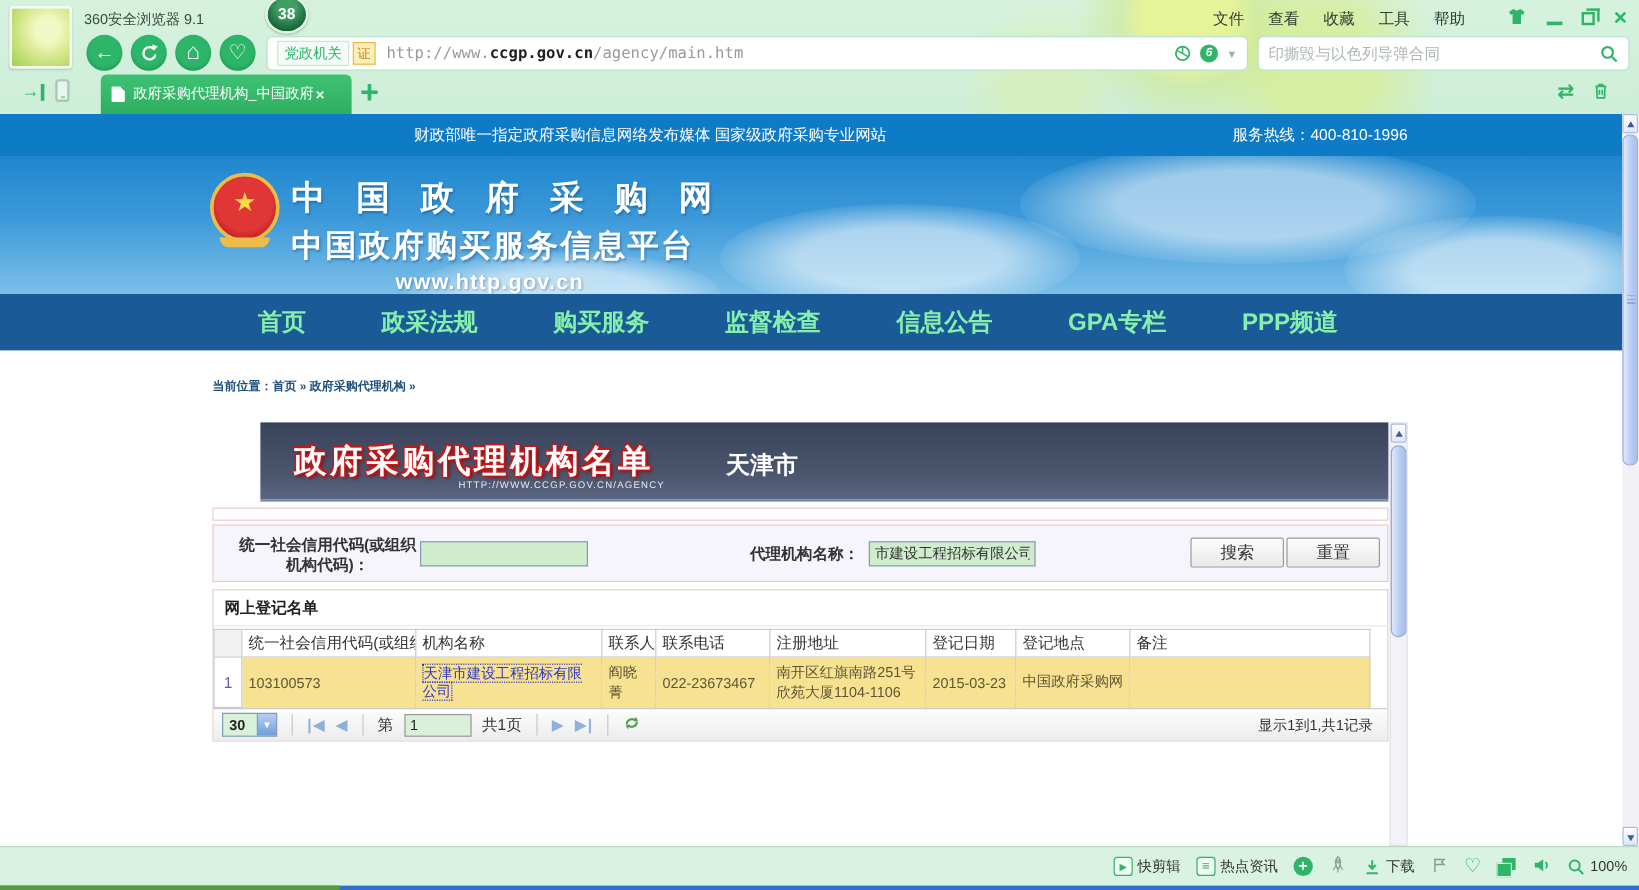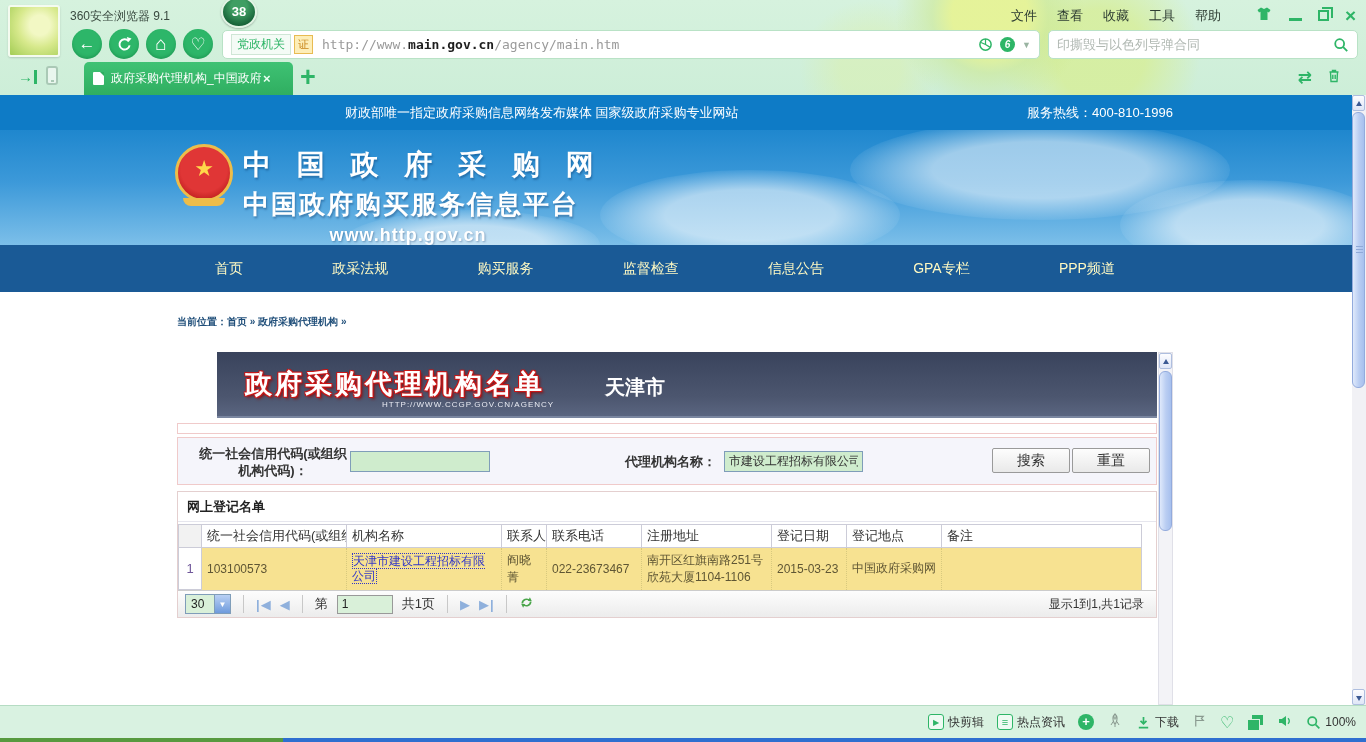--- a/index.html
+++ b/index.html
@@ -74,21 +74,21 @@
     background:radial-gradient(circle at 50% 42%, #e03636 0 58%, #bf1f1f 80%); border:3px solid #edbd4a;
     display:flex; align-items:center; justify-content:center; }
   .emblem::before { content:"★"; color:#ffd84a; font-size:22px; margin-top:-8px; }
   .emblem-ribbon { position:absolute; left:183px; top:68px; width:42px; height:8px; background:#edbd4a; border-radius:0 0 8px 8px; }
   .logo-text { position:absolute; left:243px; top:16px; color:#fff; }
   .logo-l1 { font-size:28px; font-weight:bold; letter-spacing:9px; text-shadow:1px 2px 2px rgba(0,40,90,.35); }
   .logo-l2 { font-size:26px; font-weight:bold; letter-spacing:2px; margin-top:3px; text-shadow:1px 2px 2px rgba(0,40,90,.35); }
   .logo-l3 { font-size:18px; font-weight:bold; letter-spacing:1px; margin-top:3px; text-align:center; width:330px; text-shadow:1px 1px 2px rgba(0,40,90,.35); }
   .mainnav { height:47px; background:#1a5a96; }
   .mainnav-inner { margin-left:175px; width:980px; height:47px; display:flex; align-items:center; justify-content:space-between; padding:0 40px; }
-  .nav-item { color:#fef9c3; font-size:14px; font-weight:normal; }
+  .nav-item { color:#86efac; font-size:20px; font-weight:bold; }
   .breadcrumb { margin:23px 0 0 177px; font-size:10px; color:#1f4e79; font-weight:bold; }
 
   .content { position:absolute; left:177px; top:257px; width:980px; }
   .banner { height:66px; background:linear-gradient(180deg,#39435c 0%, #4c566f 70%, #5a6580 100%); border-bottom:2px solid #7a86a0; position:relative;margin-left:40px; }
   .banner-title { position:absolute; left:28px; top:14px; font-size:27px; font-weight:bold; letter-spacing:3px; color:#fff;
     text-shadow:1px 1px 0 #c91616,-1px -1px 0 #c91616,1px -1px 0 #c91616,-1px 1px 0 #c91616,2px 2px 3px #8a0d0d; }
   .banner-region { position:absolute; left:388px; top:22px; font-size:20px; font-weight:bold; color:#fff; }
   .banner-url { position:absolute; left:165px; top:48px; font-size:8px; color:#e8eaf2; letter-spacing:1px; }
   .strip { height:11px; margin-top:5px; background:#fff; border:1px solid #f0caca; }
   .qform { height:48px; margin-top:3px; background:#f5f5fb; border:1px solid #f0caca; position:relative; }
@@ -106,21 +106,21 @@
   table.grid { border-collapse:collapse; table-layout:fixed; width:963px; margin-top:2px; }
   table.grid th { border:1px solid #ccccd8; border-left:none; font-weight:normal; font-size:13px; color:#333; text-align:left;
     padding:2px 5px; height:22px; background:#fff; white-space:nowrap; overflow:hidden; }
   table.grid th:first-child { background:#f2f2f2; border-left:1px solid #ccccd8; }
   table.grid td { font-size:12px; color:#5f5634; padding:2px 5px; height:42px; background:#f7e291; border-right:1px dotted #d8c97e; vertical-align:middle; }
   table.grid td.numcell { background:#fff; color:#70589a; font-size:13px; border-right:1px solid #ccccd8; border-left:1px solid #ccccd8; border-bottom:1px solid #ccccd8; text-align:center; }
   table.grid td:last-child { border-right:1px solid #ccccd8; }
   a.org-link { color:#3136c8; text-decoration:none; border:1px dotted #3136c8; font-size:12px; line-height:15px; display:inline;text-align:center; }
 
   .pager { height:27px; border-top:1px solid #ccc; background:linear-gradient(#fdfdfd,#ececec); display:flex; align-items:center; padding:0 7px; gap:9px; position:relative; }
-  .psel { width:46px; height:20px; border:1px solid #7f9db9; display:flex; background:#d9f0d9; }
+  .psel { width:46px; height:20px; border:1px solid #7f9db9; display:flex; background:#d9f0d9;font-weight:bold; }
   .psel .pv { flex:1; font-size:12px; color:#222; padding:2px 0 0 5px; }
   .psel .pa { width:16px; background:linear-gradient(#b9d0f4,#6f9bdc); border-left:1px solid #7f9db9; color:#fff; font-size:8px; text-align:center; line-height:19px; }
   .psep { width:1px; height:18px; background:#c8c8c8; margin:0 3px; }
   .parrow { color:#8fb0dc; font-size:13px; }
   .pfirst::before { content:"|"; font-weight:bold; margin-right:1px; }
   .plast::after { content:"|"; font-weight:bold; margin-left:1px; }
   .plabel { font-size:13px; color:#333; }
   .pinput { width:56px; height:19px; background:#d9f0d9; border:1px solid #999; font-size:12px; color:#222; padding:0 4px; font-family:inherit; outline:none; }
   .psummary { position:absolute; right:12px; font-size:12px; color:#333; }
 
@@ -195,21 +195,21 @@
     <div class="navbtn" style="left:146px">
         <span style="font-size:19px">⌂</span>
       </div>
     <div class="navbtn" style="left:183px">
         <span>♡</span>
       </div>
 
     <div class="addressbar">
       <span class="site-type">党政机关</span>
       <span class="cert">证</span>
-      <span class="url"><span>http://www.</span><b>main.gov.cn</b><span>/agency/main.htm</span></span>
+      <span class="url"><span>http://www.</span><b>ccgp.gov.cn</b><span>/agency/main.htm</span></span>
       <span class="addr-icons">
         <svg width="15" height="15" viewBox="0 0 16 16">
             <circle cx="8" cy="8" r="6" fill="none" stroke="#2eb567" stroke-width="1.6"></circle>
             <path d="M8 2.2V8l4.6 2.8M8 8L3.2 5.8" stroke="#2eb567" stroke-width="1.3" fill="none"></path>
           </svg>
         <span class="speed6">6</span>
         <span class="caret-down">▼</span>
       </span>
     </div>
 

